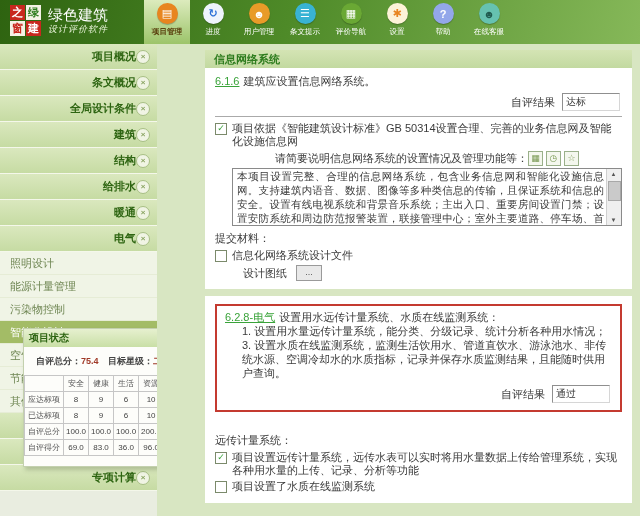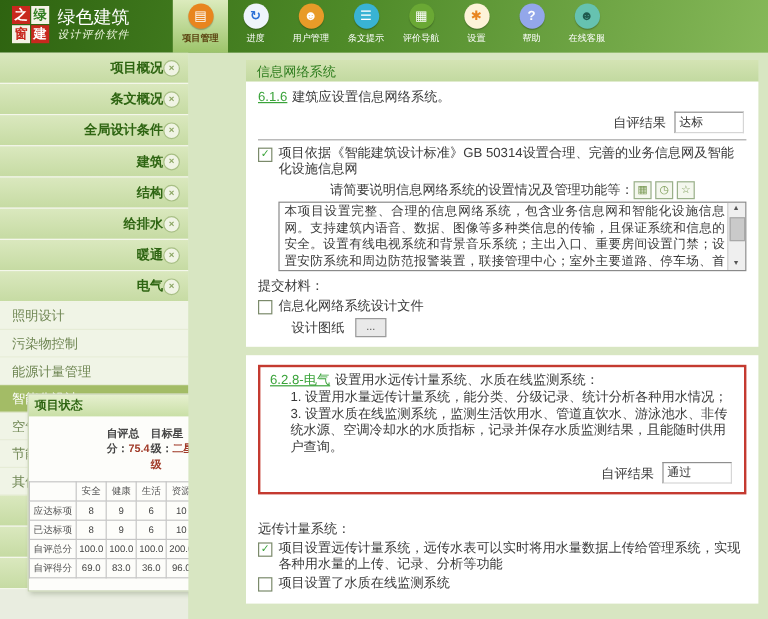--- a/index.html
+++ b/index.html
@@ -43,31 +43,31 @@
     color:#8aa562;font-size:8px;line-height:11px;text-align:center;flex:none;}
   .sub-item{height:22px;display:flex;align-items:center;padding-left:10px;font-size:11px;color:#6f8653;
     background:#f0f4e6;border-bottom:1px solid #e6ecd6;cursor:pointer;}
   .sub-item.selected{background:#a3bc66;color:#fff;}
   
   .status-panel{position:absolute;left:23px;top:328px;width:168px;background:#fdfdfa;
     border:1px solid #c3d0ae;box-shadow:2px 3px 4px rgba(60,80,40,.25);}
   .sp-titlebar{height:18px;background:linear-gradient(#e6f0cf,#c9dfa6);display:flex;justify-content:space-between;
     align-items:center;padding:0 5px;font-size:10px;font-weight:bold;color:#2e6512;}
   .sp-close{color:#c0392b;font-weight:bold;font-size:11px;cursor:pointer;}
-  .sp-scores{display:flex;justify-content:space-between;padding:8px 24px 4px;font-size:9px;color:#444;font-weight:bold;margin-left:41px;}
+  .sp-scores{display:flex;justify-content:space-between;padding:8px 12px 4px;font-size:9px;color:#444;font-weight:bold;}
   .sp-val{color:#a03a28;font-weight:bold;}
   .sp-table{border-collapse:collapse;margin:3px auto 10px;font-size:8px;color:#444;}
   .sp-table th,.sp-table td{border:1px solid #c6c6c6;padding:1px 2px;text-align:center;min-width:17px;height:13px;font-weight:normal;}
   .sp-table th{color:#555;}
   .sp-table .rowlab{color:#555;min-width:34px;}
   
   .main{position:absolute;left:157px;top:44px;right:0;bottom:0;box-sizing:border-box;
     padding:6px 8px 6px 48px;background:#d8e6c2;}
   .section{margin-bottom:7px;}
-  .sec-header{height:18px;background:linear-gradient(#d4e4b4,#c2d9a0);color:#2f7d1f;font-weight:normal;
+  .sec-header{height:18px;background:linear-gradient(#d4e4b4,#c2d9a0);color:#2f7d1f;font-weight:bold;
     font-size:11px;display:flex;align-items:center;padding:0 9px;}
   .sec-body{background:#fff;padding:6px 10px 7px;}
   .clause{font-size:11px;color:#3a3a3a;line-height:14px;}
   .clause-no{color:#3aa33a;text-decoration:underline;margin-right:4px;cursor:pointer;}
   .clause-item{font-size:11px;color:#3a3a3a;line-height:14px;padding-left:17px;}
   .result-row{display:flex;justify-content:flex-end;align-items:center;gap:7px;margin:5px 2px 2px;font-size:11px;color:#3a3a3a;}
   .result-box{width:50px;height:14px;border:1px solid #8f8f8f;border-right-color:#d6d6d6;border-bottom-color:#d6d6d6;
     background:#fff;font-size:10px;padding:1px 3px;color:#333;}
   .hr{border-top:1px solid #aaa;margin:5px 0;}
   .check-row{display:flex;align-items:flex-start;gap:5px;font-size:11px;color:#3a3a3a;margin:3px 0;line-height:13px;cursor:pointer;}
@@ -172,24 +172,24 @@
     <span class="acc-circle">×</span>
   </div>
   <div class="acc-header">
     <span>电气</span>
     <span class="acc-circle">×</span>
   </div>
   <div class="sub-item">
     <span>照明设计</span>
   </div>
   <div class="sub-item">
+    <span>能源计量管理</span>
+  </div>
+  <div class="sub-item">
     <span>污染物控制</span>
-  </div>
-  <div class="sub-item">
-    <span>能源计量管理</span>
   </div>
   <div class="sub-item selected">
     <span>智能化设计</span>
   </div>
   <div class="sub-item">
     <span>空气污染物监测</span>
   </div>
   <div class="sub-item">
     <span>节能设计</span>
   </div>

